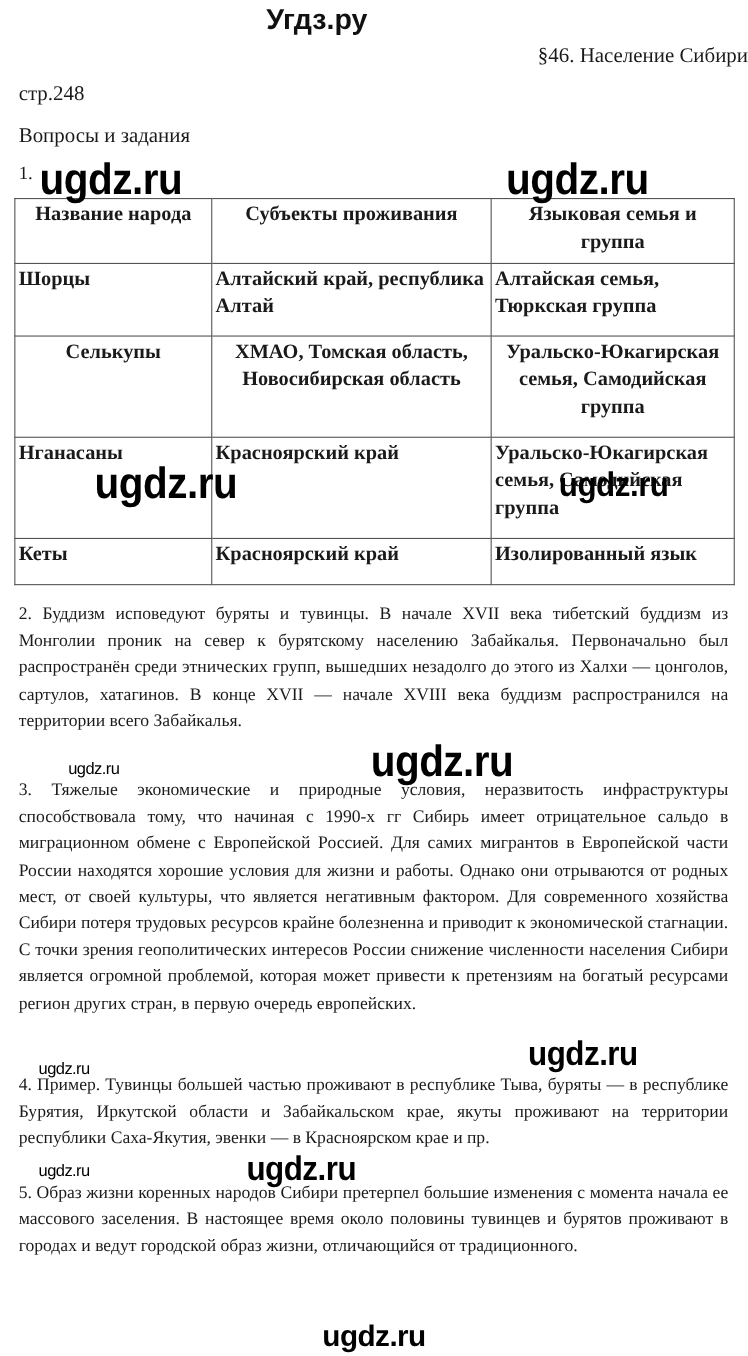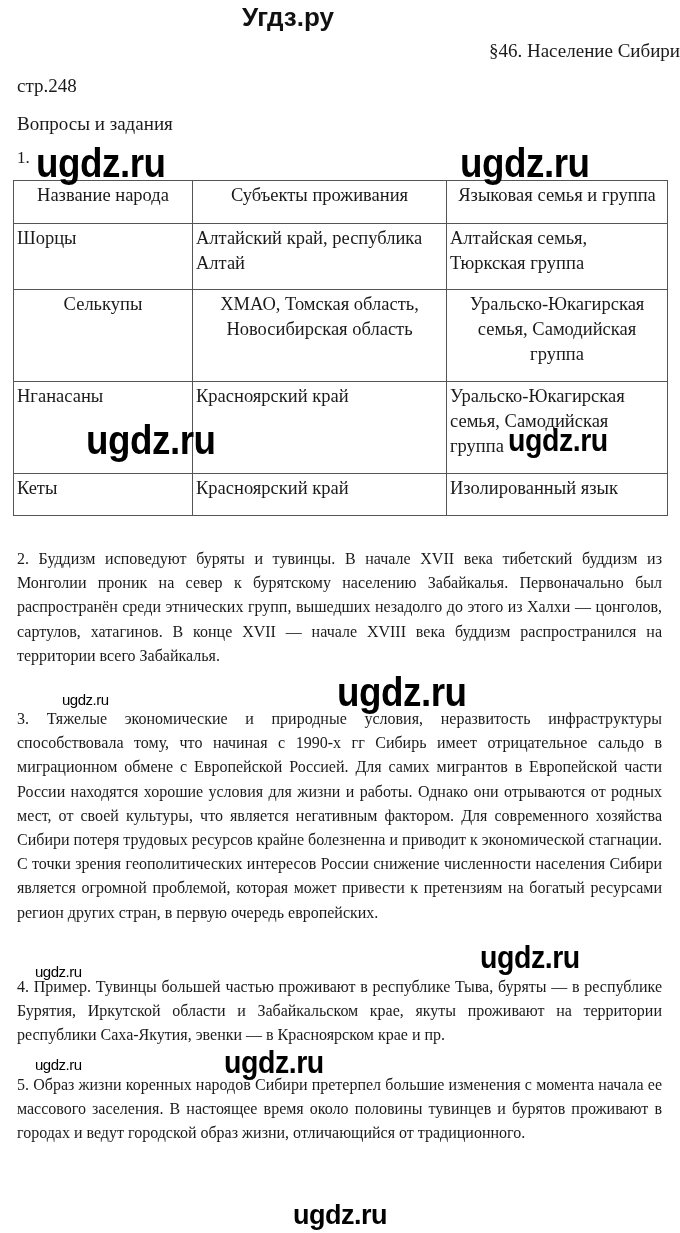--- a/index.html
+++ b/index.html
@@ -64,21 +64,21 @@
       width: 654px;
       border-collapse: collapse;
       font-size: 18.5px;
       line-height: 25px;
       table-layout: fixed;
     }
     table.answers td, table.answers th {
       border: 1.5px solid #555;
       vertical-align: top;
       padding: 2px 3px 6px 3px;
-      font-weight: normal;
+      font-weight: bold;
       text-align: left;
     }
     table.answers th {
       text-align: center;
       height: 34px;
     }
     table.answers col.c1 { width: 179px; }
     table.answers col.c2 { width: 254px; }
     table.answers col.c3 { width: 221px; }
     tr.r1 td { height: 57px; }

